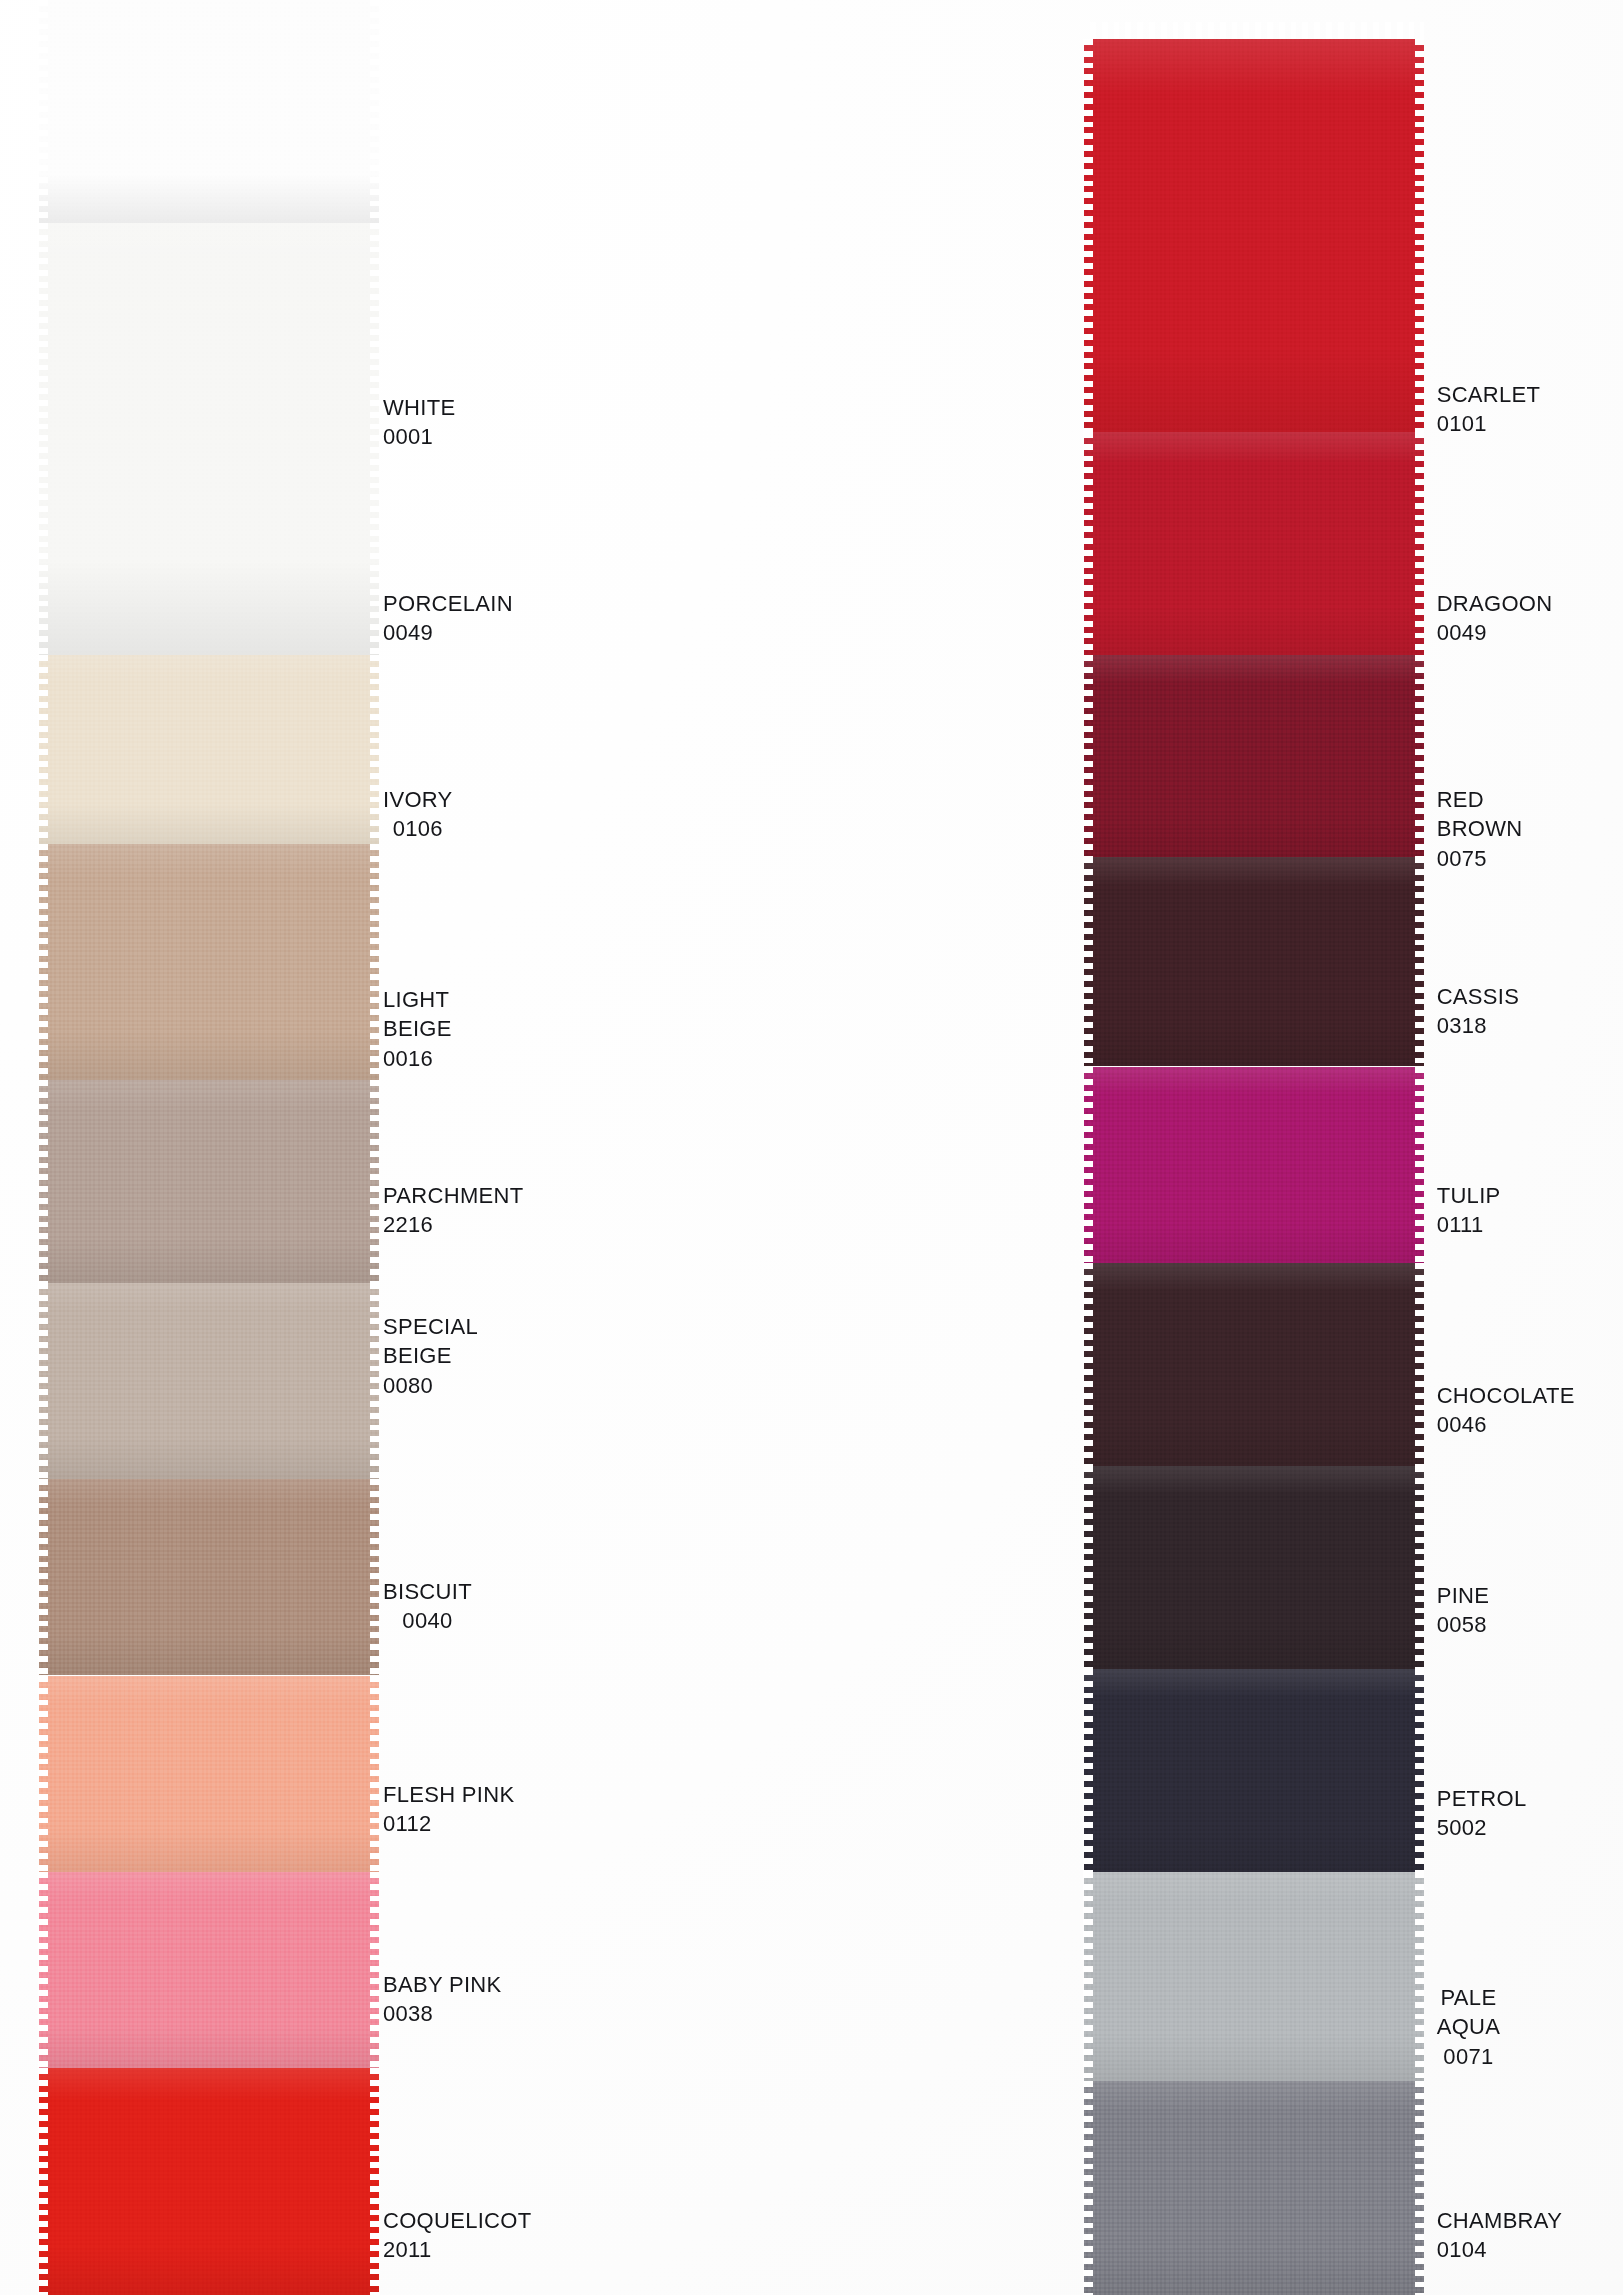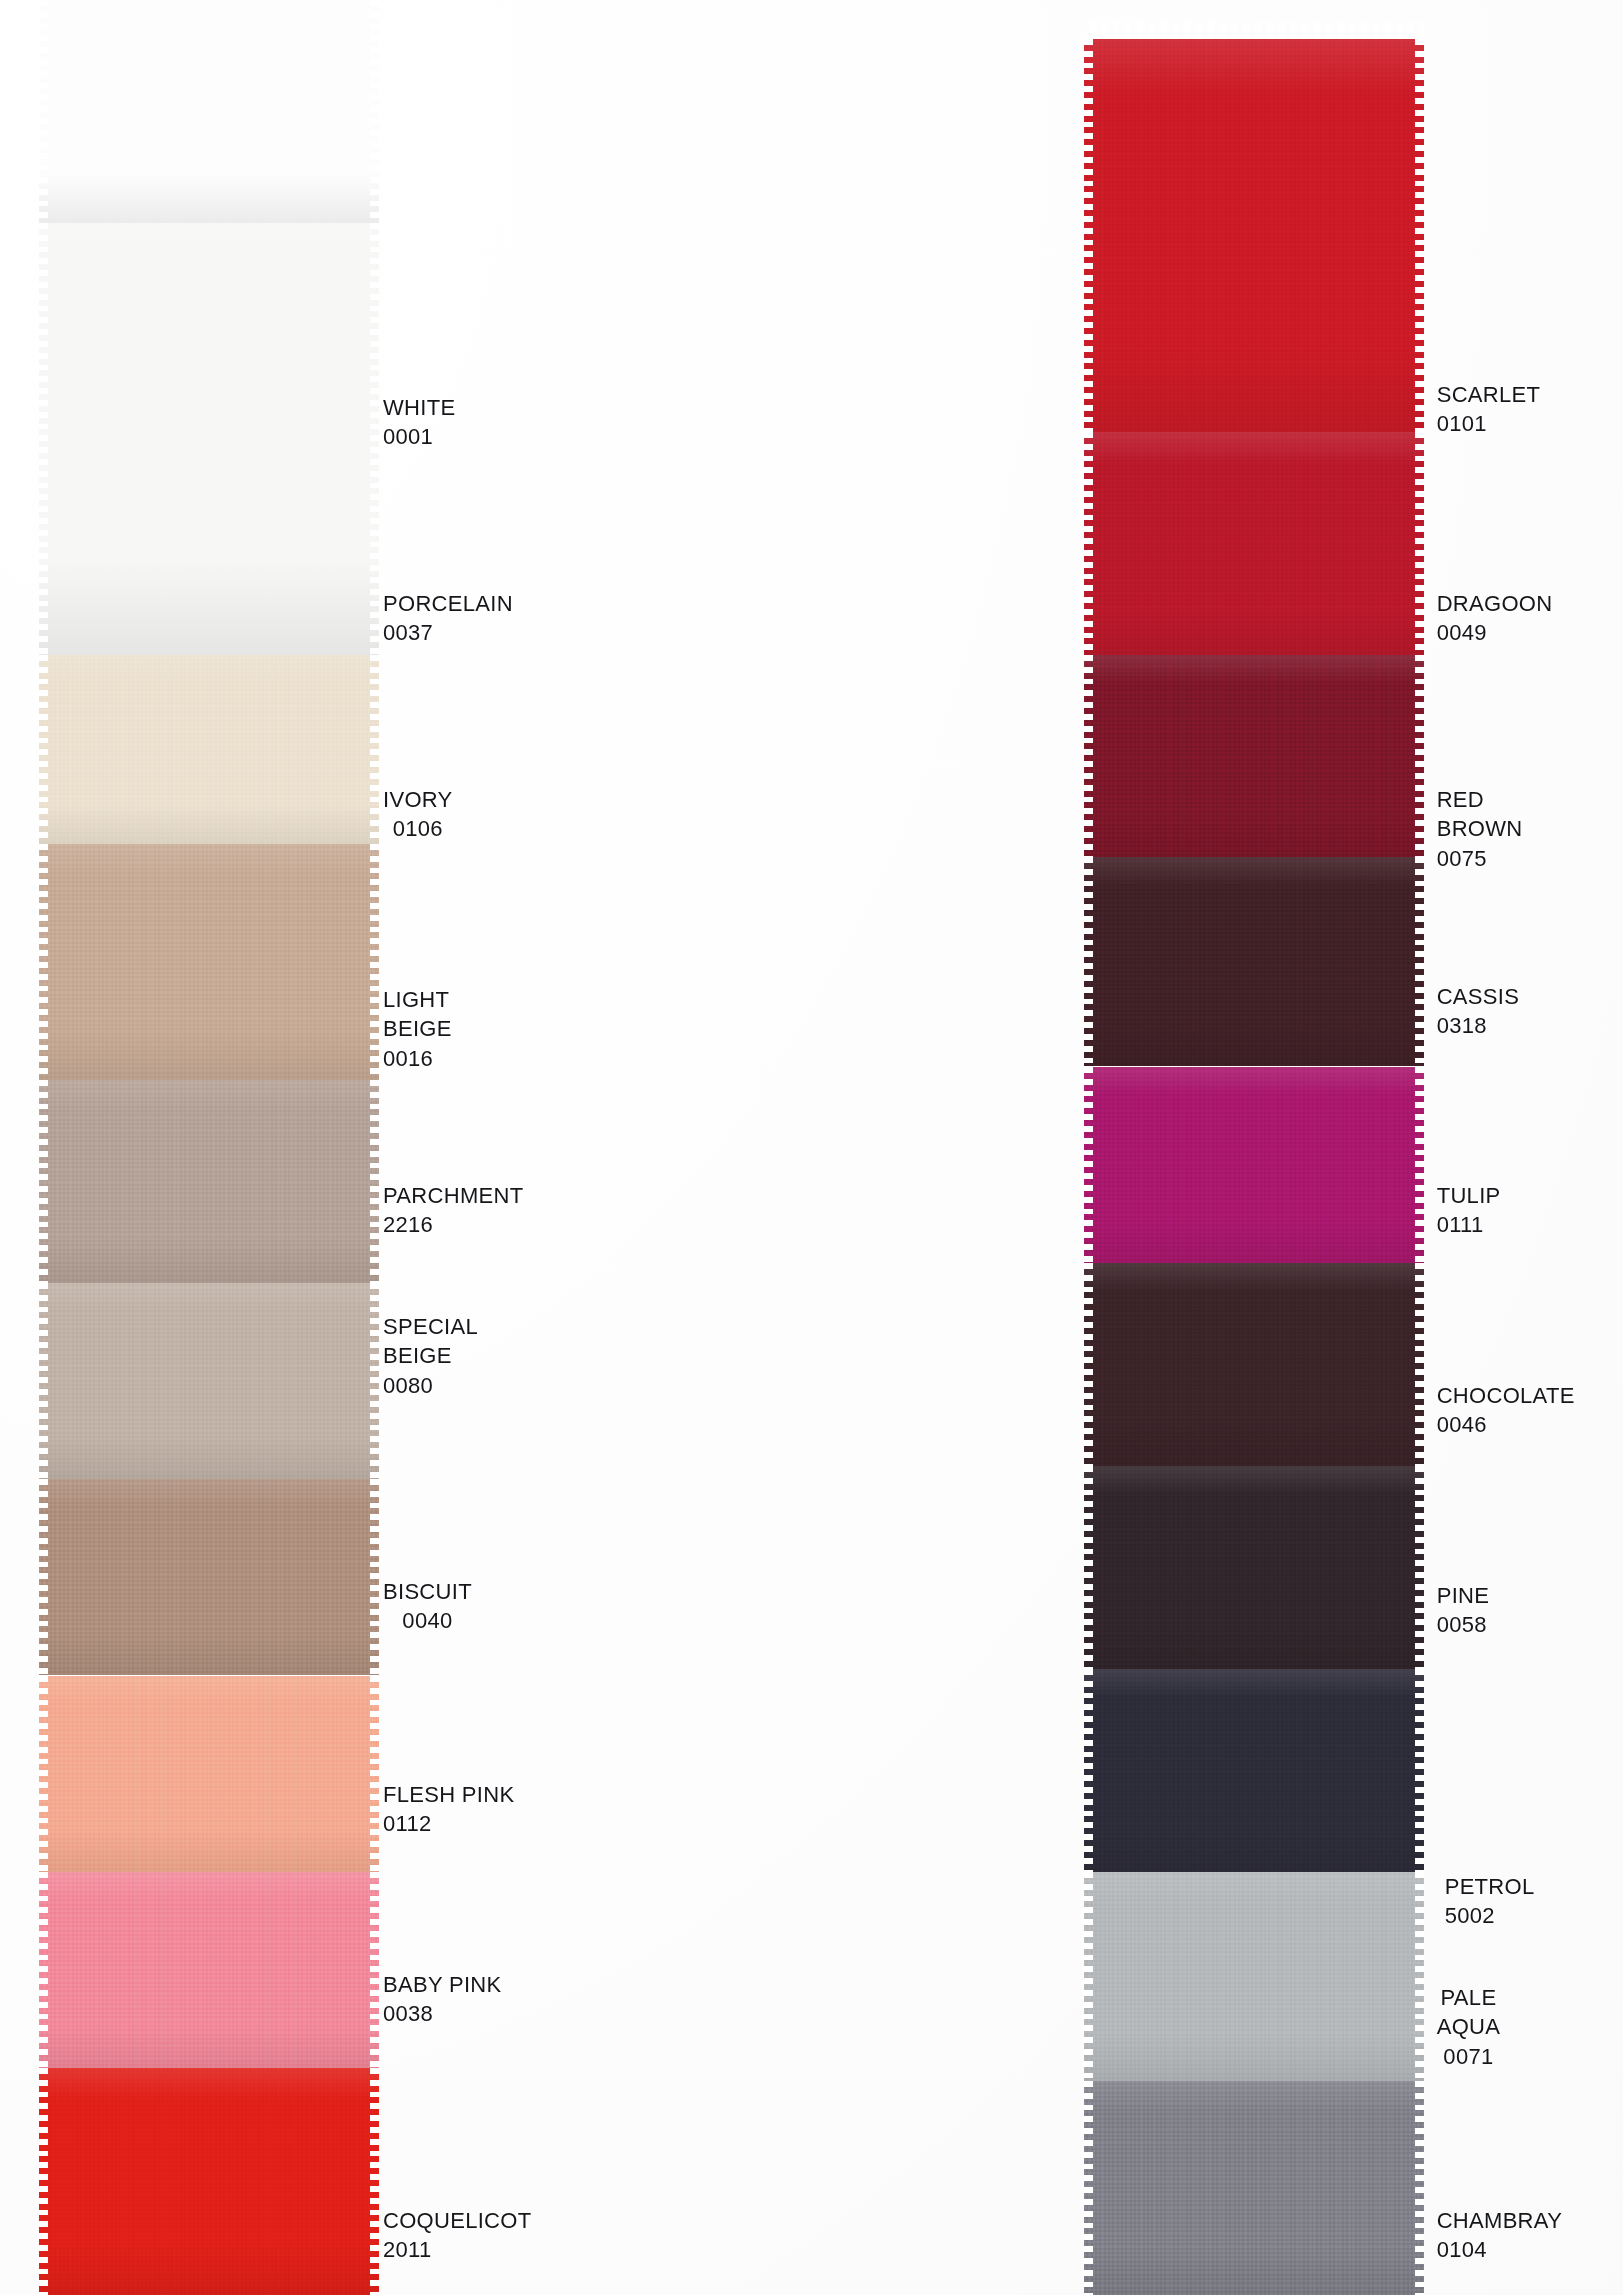--- a/index.html
+++ b/index.html
@@ -157,21 +157,21 @@
           <div class="fabric"></div>
           <div class="shade"></div>
           <div class="pinked-l"></div>
           <div class="pinked-r"></div>
         </div>
       </div>
     <div id="labels-0">
         <div class="label" style="top: 393px;">WHITE
 0001</div>
         <div class="label" style="top: 589px;">PORCELAIN
-0037</div>
+0049</div>
         <div class="label" style="top: 785px; text-align: center;">IVORY
 0106</div>
         <div class="label" style="top: 985px;">LIGHT BEIGE
 0016</div>
         <div class="label" style="top: 1181px;">PARCHMENT
 2216</div>
         <div class="label" style="top: 1312px;">SPECIAL
 BEIGE
 0080</div>
         <div class="label" style="top: 1577px; text-align: center;">BISCUIT
@@ -257,21 +257,21 @@
         <div class="label" style="top: 785px;">RED BROWN
 0075</div>
         <div class="label" style="top: 982px;">CASSIS
 0318</div>
         <div class="label" style="top: 1181px;">TULIP
 0111</div>
         <div class="label" style="top: 1381px;">CHOCOLATE
 0046</div>
         <div class="label" style="top: 1581px;">PINE
 0058</div>
-        <div class="label" style="top: 1872px; margin-left: 8px;">PETROL
+        <div class="label" style="top: 1784px;">PETROL
 5002</div>
         <div class="label" style="top: 1983px; text-align: center;">PALE AQUA
 0071</div>
         <div class="label" style="top: 2206px;">CHAMBRAY
 0104</div>
       </div>
   </div>
 
   <div class="column col-2">
 

